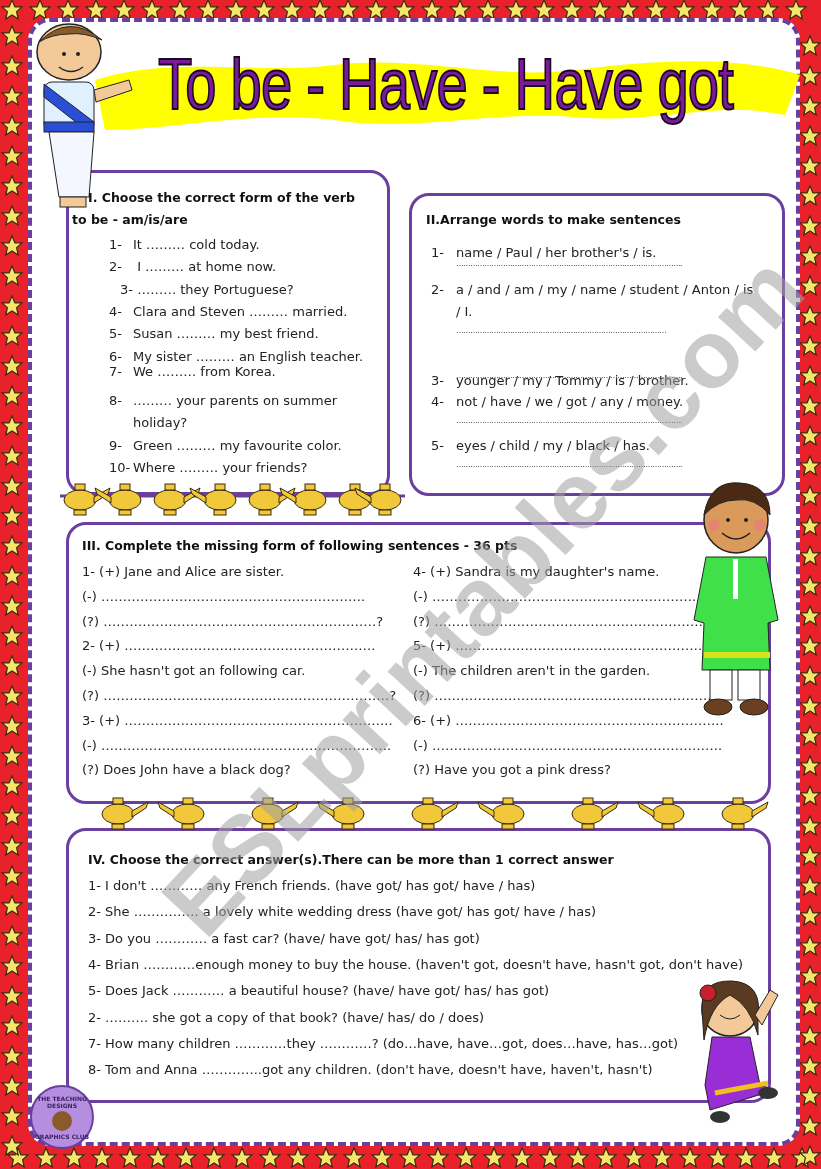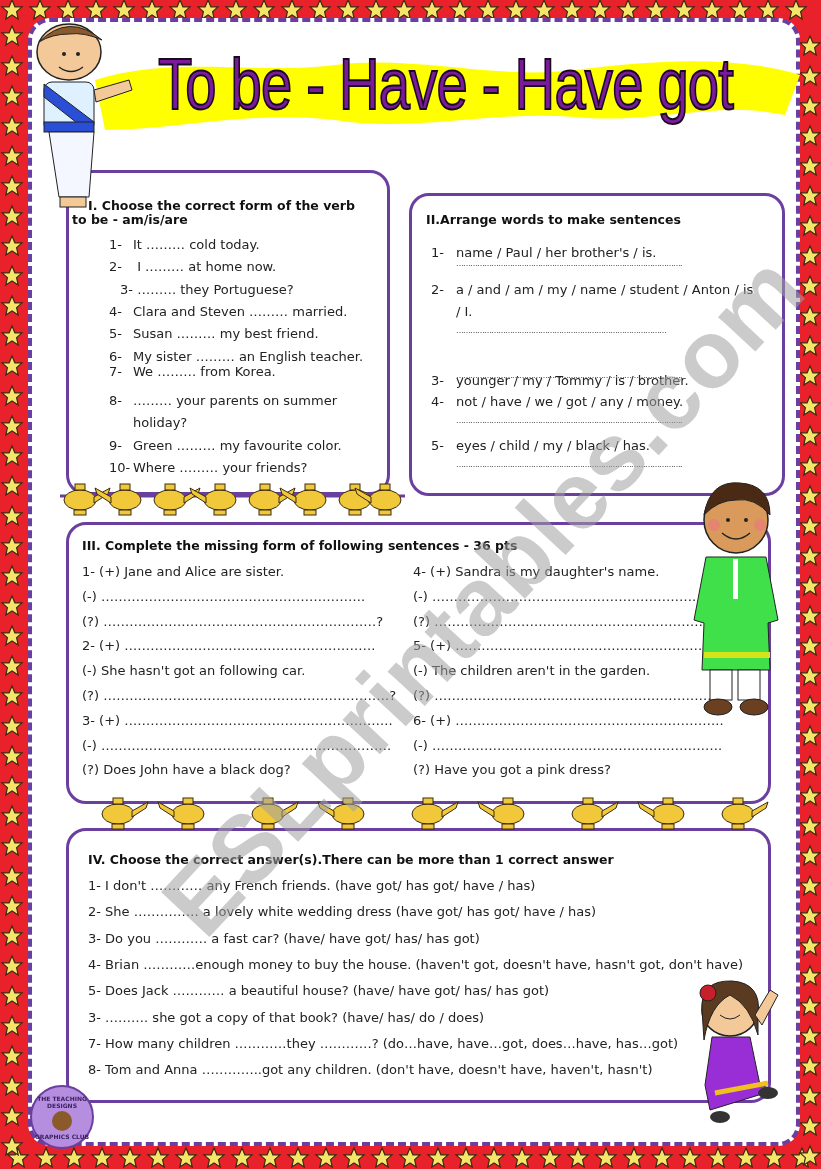--- a/index.html
+++ b/index.html
@@ -181,21 +181,21 @@
   <path d="M45,55 Q57,64 69,55" fill="none" stroke="#222" stroke-width="1.5"></path>
   <rect x="30" y="70" width="50" height="50" rx="8" fill="#dff1ff" stroke="#222"></rect>
   <path d="M30,72 L80,110 L72,118 L30,85Z" fill="#2a4fd6" stroke="#222"></path>
   <rect x="30" y="110" width="50" height="10" fill="#2a4fd6" stroke="#222"></rect>
   <path d="M80,78 L115,68 L118,78 L82,90Z" fill="#f3c99a" stroke="#222"></path>
   <path d="M35,120 L80,120 L75,185 L45,185Z" fill="#f4f7ff" stroke="#222"></path>
   <rect x="46" y="185" width="26" height="10" fill="#f3c99a" stroke="#222"></rect>
 </svg>
 
 <div class="box box1"></div>
-<div class="hdr" style="left:88px;top:190px;z-index:4;margin-top:8px;">I. Choose the correct form of the verb</div>
+<div class="hdr" style="left:88px;top:190px;z-index:4;">I. Choose the correct form of the verb</div>
 <div class="hdr" style="left:72px;top:212px;z-index:4;">to be - am/is/are</div>
 <div id="s1" style="position:absolute;left:109px;top:237px;z-index:4;">
     <div class="ln" style="left:0;top:0px;"><span class="num">1-</span><span>It ……… cold today.</span></div>
     <div class="ln" style="left:0;top:22.3px;"><span class="num">2-</span><span> I ……… at home now.</span></div>
     <div class="ln" style="left:0;top:44.6px;text-align:right;"><span class="num">3-</span><span> ……… they Portuguese?</span></div>
     <div class="ln" style="left:0;top:66.9px;"><span class="num">4-</span><span>Clara and Steven ……… married.</span></div>
     <div class="ln" style="left:0;top:89.2px;"><span class="num">5-</span><span>Susan ……… my best friend.</span></div>
     <div class="ln" style="left:0;top:111.5px;"><span class="num">6-</span><span>My sister ……… an English teacher.</span></div>
     <div class="ln" style="left:0;top:127px;"><span class="num">7-</span><span>We ……… from Korea.</span></div>
     <div class="ln" style="left:0;top:156.1px;"><span class="num">8-</span><span>……… your parents on summer</span></div>
@@ -372,21 +372,21 @@
   </svg>
 
 <div class="box box4"></div>
 <div class="hdr" style="left:88px;top:852px;z-index:4;">IV. Choose the correct answer(s).There can be more than 1 correct answer</div>
 <div id="s4" style="position:absolute;left:88px;top:878px;z-index:4;">
     <div class="ln" style="left:0;top:0px;">1- I don't ………… any French friends. (have got/ has got/ have / has)</div>
     <div class="ln" style="left:0;top:26.3px;">2- She …………… a lovely white wedding dress (have got/ has got/ have / has)</div>
     <div class="ln" style="left:0;top:52.6px;">3- Do you ………… a fast car? (have/ have got/ has/ has got)</div>
     <div class="ln" style="left:0;top:78.9px;">4- Brian …………enough money to buy the house. (haven't got, doesn't have, hasn't got, don't have)</div>
     <div class="ln" style="left:0;top:105.2px;">5- Does Jack ………… a beautiful house? (have/ have got/ has/ has got)</div>
-    <div class="ln" style="left:0;top:131.5px;">3- ………. she got a copy of that book? (have/ has/ do / does)</div>
+    <div class="ln" style="left:0;top:131.5px;">2- ………. she got a copy of that book? (have/ has/ do / does)</div>
     <div class="ln" style="left:0;top:157.8px;">7- How many children …………they …………? (do…have, have…got, does…have, has…got)</div>
     <div class="ln" style="left:0;top:184.1px;">8- Tom and Anna …………..got any children. (don't have, doesn't have, haven't, hasn't)</div>
   </div>
 
 <svg class="char" style="left:690px;top:975px;" width="95" height="150" viewBox="0 0 95 150">
   <ellipse cx="40" cy="35" rx="28" ry="26" fill="#f3c99a" stroke="#222" stroke-width="1.5"></ellipse>
   <path d="M12,35 Q10,5 42,6 Q72,8 68,40 L68,60 Q60,30 40,20 Q20,30 14,65Z" fill="#5a3a20" stroke="#222"></path>
   <circle cx="18" cy="18" r="8" fill="#c8202a" stroke="#222"></circle>
   <path d="M30,40 Q40,48 50,40" fill="none" stroke="#222"></path>
   <path d="M65,40 L80,15 L88,20 L72,50Z" fill="#f3c99a" stroke="#222"></path>

